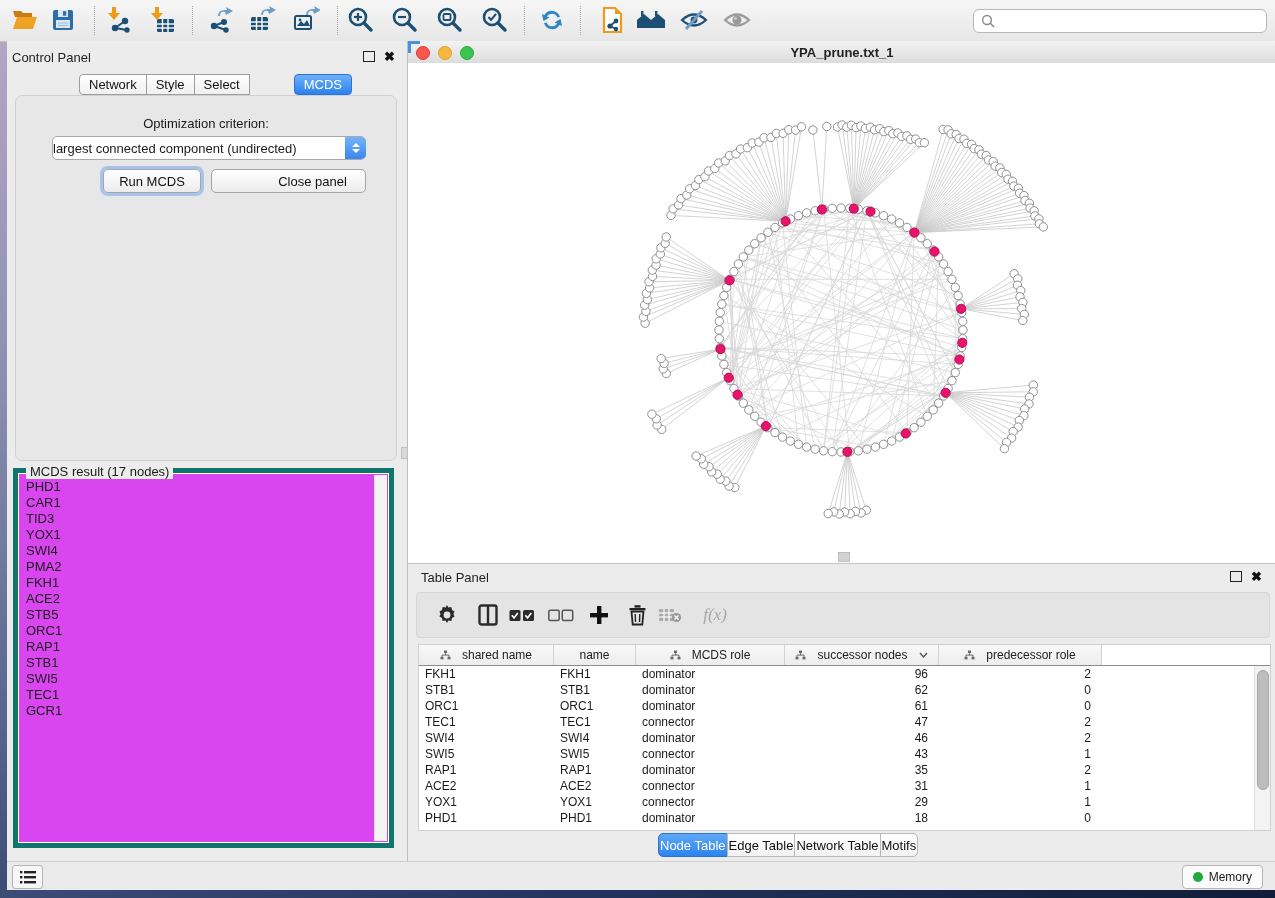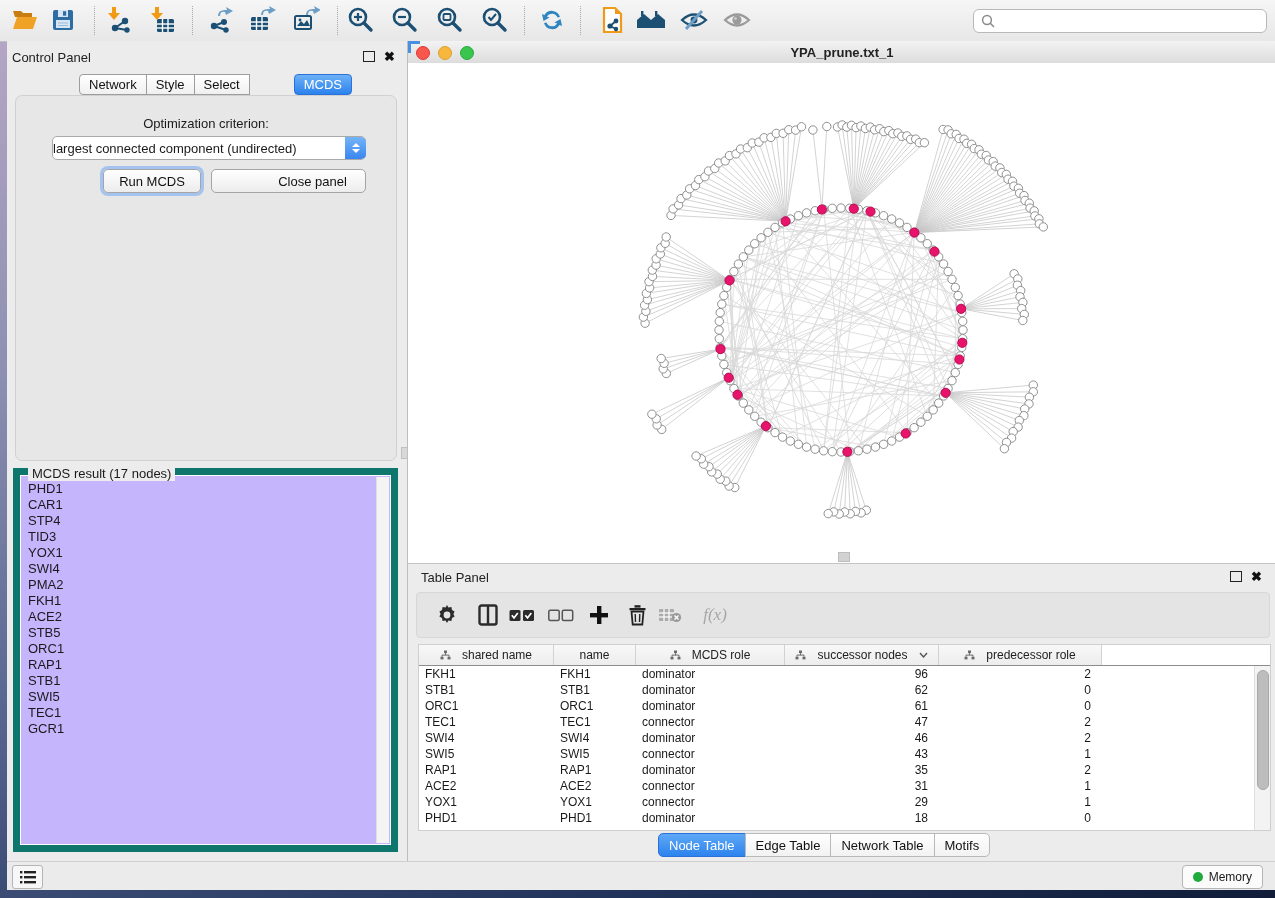--- a/index.html
+++ b/index.html
@@ -43,22 +43,22 @@
   .sel-cap{width:21px;height:22px;margin:-1px -1px 0 0;border-radius:0 5px 5px 0;
     background:linear-gradient(#74b4f8,#3a86ef);display:flex;flex-direction:column;
     align-items:center;justify-content:center;gap:2px;}
   .sel-cap i{width:0;height:0;border-left:4px solid transparent;border-right:4px solid transparent;}
   .up{border-bottom:4px solid #fff;}  .dn{border-top:4px solid #fff;}
   .btn{position:absolute;height:22px;background:linear-gradient(#ffffff,#ececec);
     border:1px solid #a5a5a5;border-radius:5px;font-size:13px;display:flex;
     align-items:center;justify-content:center;color:#111;}
   #run-btn{left:87px;top:73px;width:96px;box-shadow:0 0 0 3px rgba(110,165,245,.55);}
   #closep-btn{left:195px;top:73px;width:105px;padding-left:48px;}
-  #mcds-group{position:absolute;left:6px;top:427px;width:371px;height:370px;background:#c4b5fd;
-    border:7px solid #0f766e;box-shadow:inset 0 0 0 1px #fdfdfd;}
+  #mcds-group{position:absolute;left:6px;top:427px;width:371px;height:370px;background:#d946ef;
+    border:5px solid #0f766e;box-shadow:inset 0 0 0 1px #fdfdfd;}
   #mcds-legend{position:absolute;left:8px;top:-9px;background:#ececec;padding:0 4px;font-size:13px;}
   #mcds-list{position:absolute;left:2px;top:6px;right:16px;bottom:4px;overflow:hidden;}
   .mcds-item{font-size:13px;height:16px;line-height:16px;padding-left:6px;}
   #mcds-scroll{position:absolute;right:2px;top:2px;width:12px;bottom:2px;background:#f4f4f4;
     border-left:1px solid #e0e0e0;}
 
   
   #network-window{left:407px;top:41px;width:868px;height:522px;background:#fff;
     border-left:1px solid #bdbdbd;}
   #net-titlebar{position:absolute;left:0;top:0;width:100%;height:22px;
@@ -92,21 +92,21 @@
     color:#222;background:linear-gradient(#f8f8f8,#ededed);border-right:1px solid #d2d2d2;}
   #tbl-body{position:absolute;left:0;top:21px;right:16px;bottom:0;overflow:hidden;}
   .tr{display:grid;grid-template-columns:135px 82px 149px 154px 163px;height:16px;
     align-items:center;font-size:12px;}
   .c-l{padding-left:6px;} .c-r{text-align:right;padding-right:11px;}
   #tbl-scroll{position:absolute;right:0;top:21px;width:15px;bottom:0;background:#f3f3f3;
     border-left:1px solid #dedede;}
   #tbl-thumb{position:absolute;left:2px;top:4px;width:10px;height:118px;background:#bdbdbd;
     border:1px solid #a8a8a8;border-radius:6px;}
   #tbl-tabs{position:absolute;left:250px;top:269px;display:flex;}
-  .btab{height:22px;padding:0 10px;display:flex;align-items:center;font-size:13px;
+  .btab{height:22px;padding:0 1px;display:flex;align-items:center;font-size:13px;
     background:linear-gradient(#ffffff,#f2f2f2);border:1px solid #b9b9b9;margin-left:-1px;color:#111;}
   .btab:first-child{border-radius:5px 0 0 5px;margin-left:0;}
   .btab:last-child{border-radius:0 5px 5px 0;}
   .btab.active{background:linear-gradient(#5ea8f6,#2d83ee);border-color:#2b72d8;color:#fff;}
 
   
   #status-bar{left:7px;top:861px;width:1268px;height:28px;background:#ebebeb;
     border-top:1px solid #cfcfcf;}
   #list-btn{position:absolute;left:5px;top:3px;width:29px;height:22px;background:#f7f7f7;
     border:1px solid #b5b5b5;border-radius:3px;display:flex;align-items:center;justify-content:center;}
@@ -295,21 +295,20 @@
       </div>
       <div class="btn" id="run-btn">Run MCDS</div>
       <div class="btn" id="closep-btn">Close panel</div>
     </div>
 
     <div id="mcds-group">
       <div id="mcds-legend">MCDS result (17 nodes)</div>
       <div id="mcds-list">
           <div class="mcds-item">PHD1</div>
           <div class="mcds-item">CAR1</div>
-          <div class="mcds-item">STP4</div>
           <div class="mcds-item">TID3</div>
           <div class="mcds-item">YOX1</div>
           <div class="mcds-item">SWI4</div>
           <div class="mcds-item">PMA2</div>
           <div class="mcds-item">FKH1</div>
           <div class="mcds-item">ACE2</div>
           <div class="mcds-item">STB5</div>
           <div class="mcds-item">ORC1</div>
           <div class="mcds-item">RAP1</div>
           <div class="mcds-item">STB1</div>

